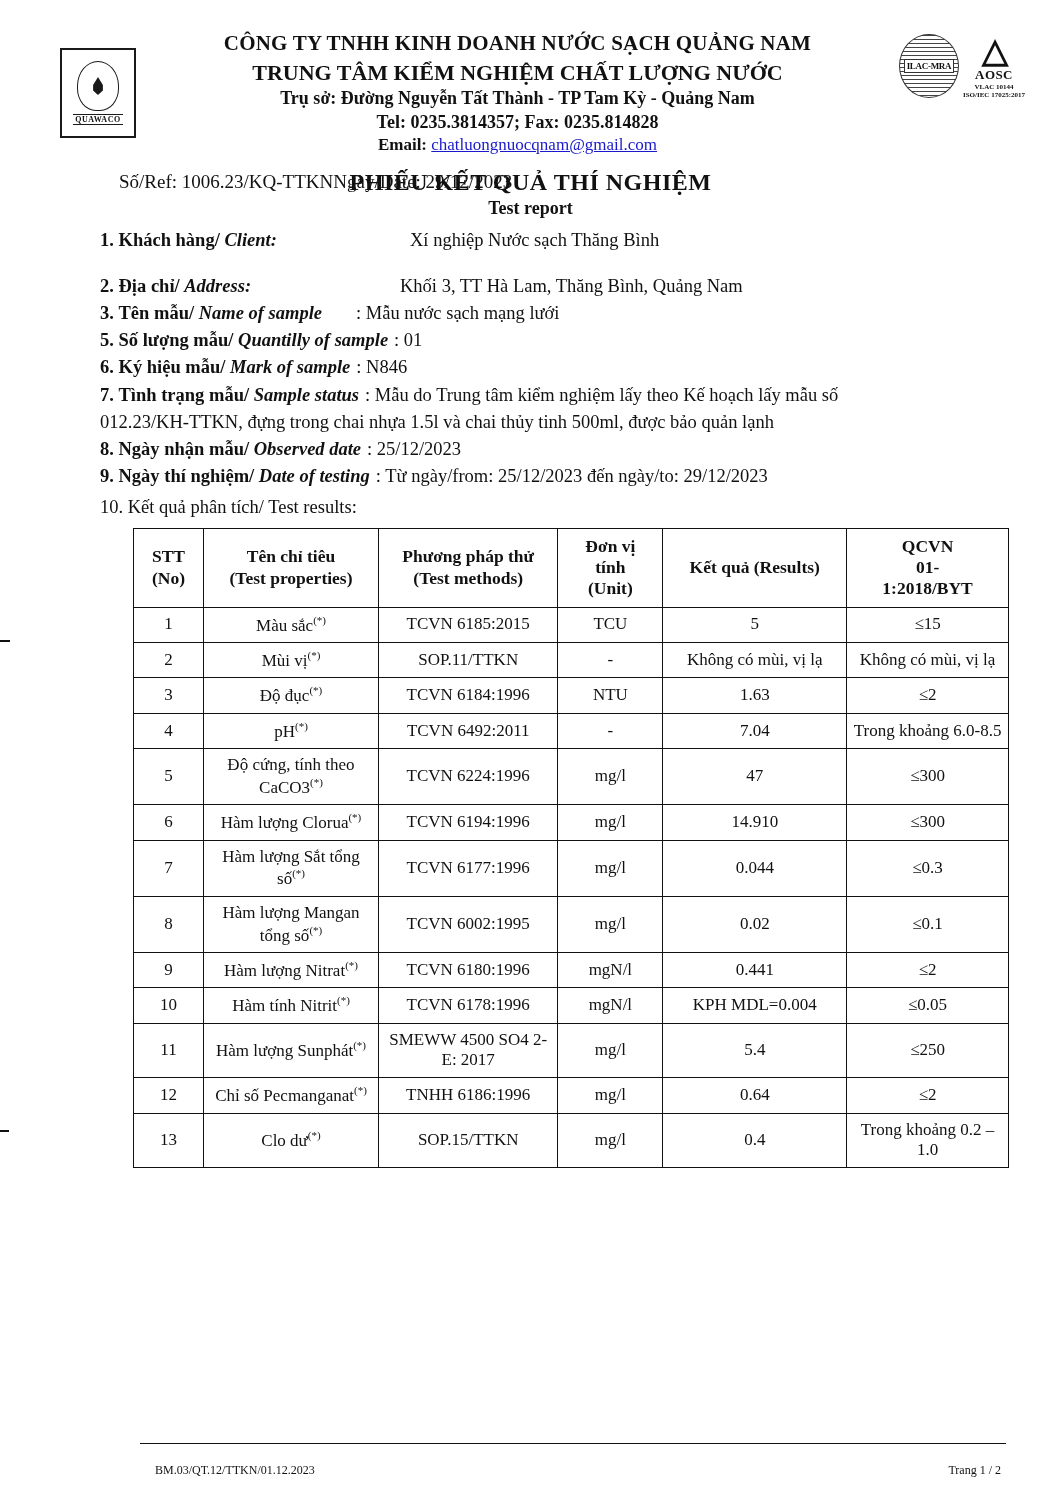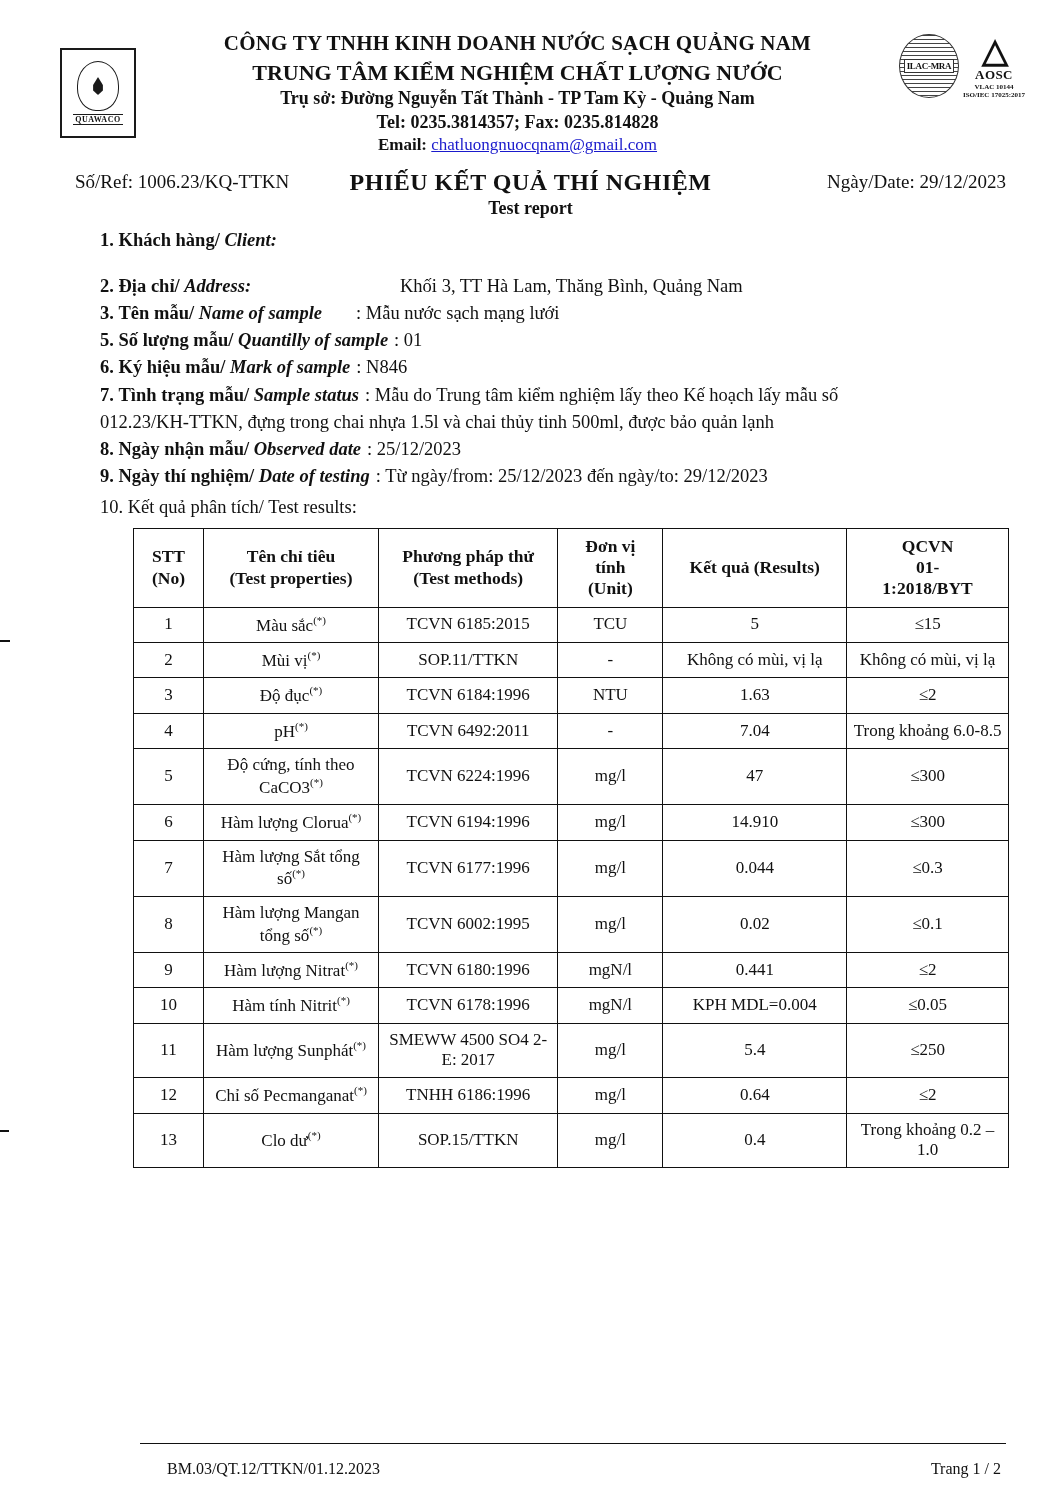--- a/index.html
+++ b/index.html
@@ -146,23 +146,23 @@
     font-weight: bold;
     letter-spacing: .4px;
   }
   .aosc-sub {
     font-size: 7px;
     font-weight: bold;
   }
   
   .ref-row {
     display: flex;
-    justify-content: space-between;
     padding: 14px 55px 0 75px;
     font-size: 19px;
+    margin-left: 44px;
   }
   .title-block {
     text-align: center;
     margin-top: -24px;
   }
   .doc-title {
     font-size: 24px;
     font-weight: bold;
     letter-spacing: .5px;
   }
@@ -225,27 +225,27 @@
   .col-stt { width: 8%; }
   .col-name { width: 20%; }
   .col-method { width: 20.5%; }
   .col-unit { width: 12%; }
   .col-result { width: 21%; }
   .col-qcvn { width: 18.5%; }
   sup { font-size: 11px; }
   
   .footer {
     position: absolute;
-    left: 12px;
+    left: 0;
     right: 0;
     bottom: 22px;
     padding: 0 60px 0 155px;
     display: flex;
     justify-content: space-between;
-    font-size: 16px;
+    font-size: 12px;
   }
   .footer-rule {
     position: absolute;
     left: 140px;
     right: 55px;
     bottom: 56px;
     border-top: 1.6px solid #111;
   }
   .edge-mark {
     position: absolute;
@@ -315,20 +315,21 @@
   </div>
 
   <div class="info">
 
     <div class="info-row">
       <div class="info-label lbl-1">
         <b>1.</b>
         <b>Khách hàng/</b>
         <i>Client:</i>
       </div>
+      <div class="info-value val-1">Xí nghiệp Nước sạch Thăng Bình</div>
     </div>
 
     <div class="info-row">
       <div class="info-label lbl-1">
         <b>2.</b>
         <b>Địa chỉ/</b>
         <i>Address:</i>
       </div>
       <div class="info-value val-2">Khối 3, TT Hà Lam, Thăng Bình, Quảng Nam</div>
     </div>

